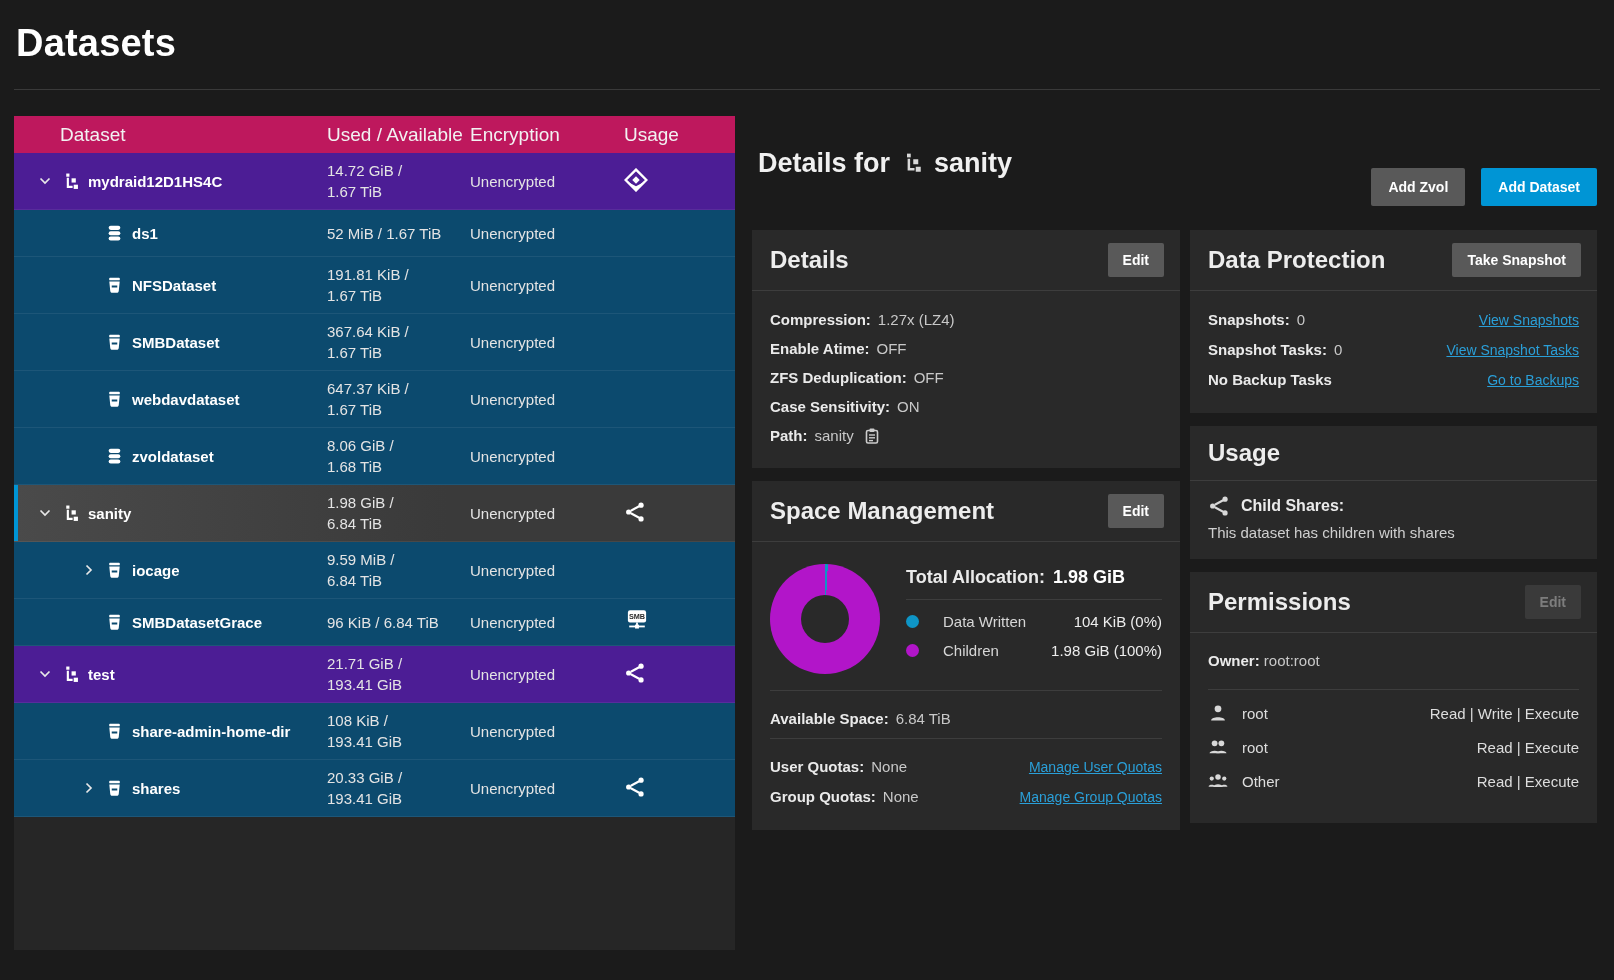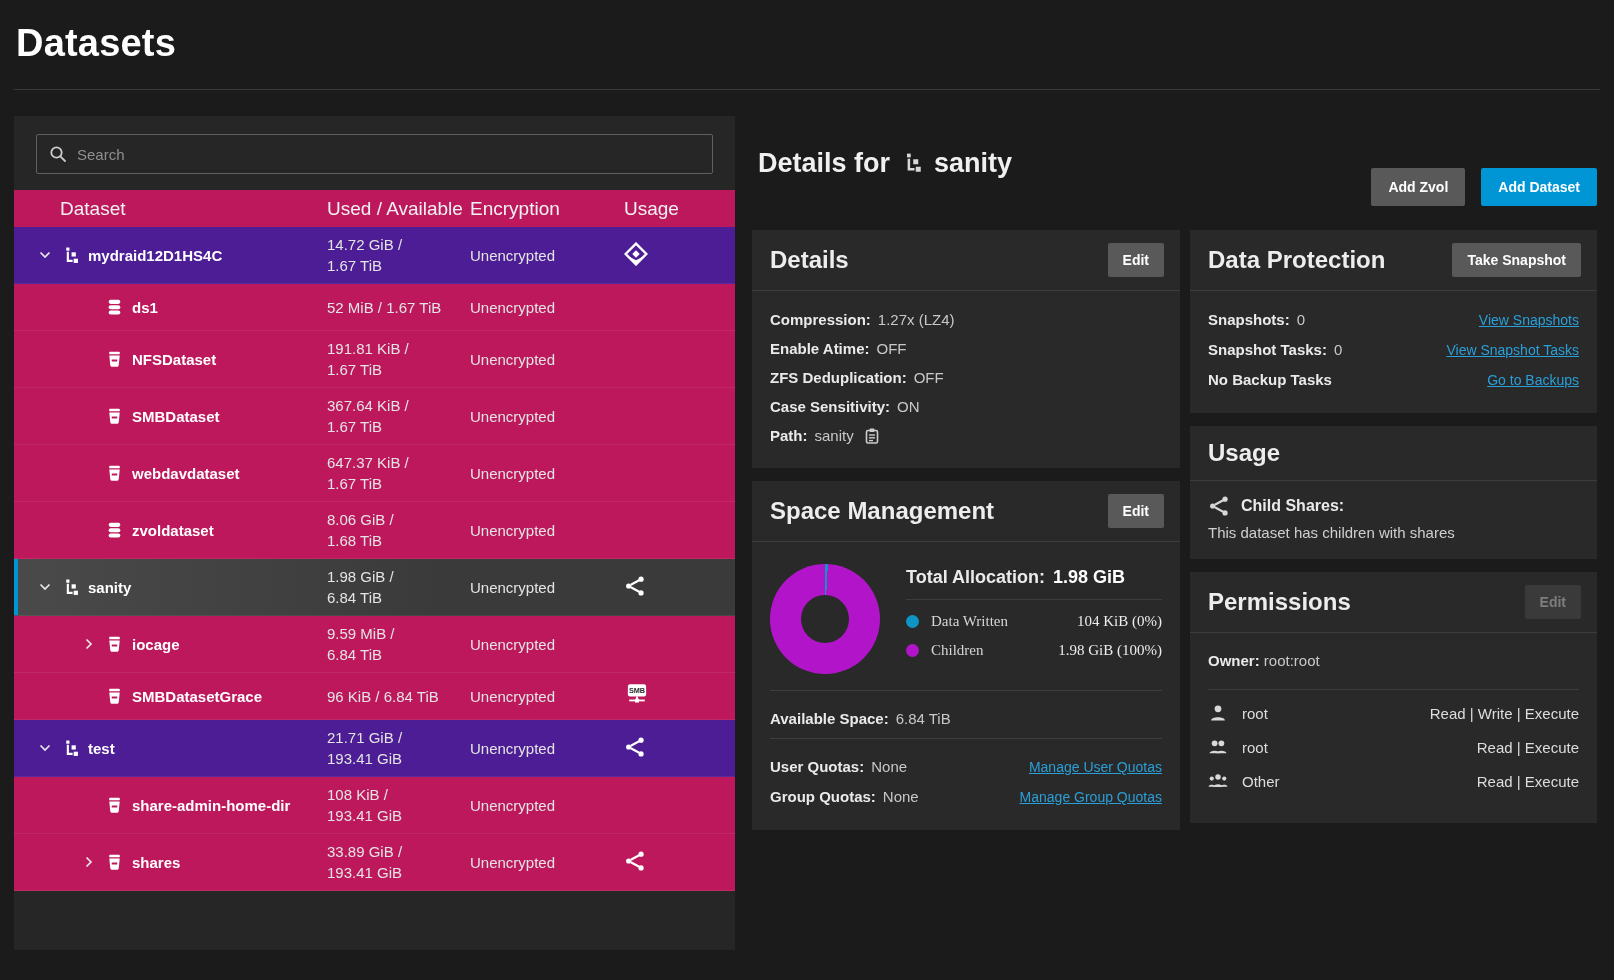--- a/index.html
+++ b/index.html
@@ -38,21 +38,21 @@
     background: #be185d; height: 37px; align-items: center;
     font-weight: 400; font-size: 19px; color: #f2f2f2;
   }
   .table-header .hc0 { padding-left: 46px; }
   .table-header .hc3 { padding-left: 12px; }
 
   .rows { }
   .row {
     display: grid; grid-template-columns: 313px 143px 142px 1fr;
     align-items: center; min-height: 47px; padding: 7px 0;
-    background: #be185d; border-bottom: 1px solid rgba(255,255,255,0.07);
+    background: #0c4a6e; border-bottom: 1px solid rgba(255,255,255,0.07);
     font-size: 15px; cursor: pointer;
   }
   .row.level0 { background: #4c1d95; }
   .row.selected {
     background: linear-gradient(90deg, #4a4a4a 0%, #3a3a3a 60%);
     box-shadow: inset 4px 0 0 #0095d5;
   }
   .name-cell { display: flex; align-items: center; }
   .indent { flex: none; }
   .level0 .indent, .row:not(.level0) .indent { height: 1px; }
@@ -107,21 +107,21 @@
   .donut { width: 110px; height: 110px; border-radius: 50%; position: relative; flex: none; }
   .donut::after {
     content: ""; position: absolute; width: 48px; height: 48px; border-radius: 50%;
     background: #292929; left: 31px; top: 31px;
   }
   .donut-right { flex: 1; }
   .total-row { font-size: 18px; padding-bottom: 11px; }
   .total-row .lbl { font-size: 18px; }
   .total-row .tval { font-weight: 700; color: #ffffff; margin-left: 8px; }
   .legend-divider { border: none; border-top: 1px solid #3d3d3d; margin: 0 0 13px 0; }
-  .legend-row { display: flex; align-items: center; gap: 12px; font-size: 15px; margin-bottom: 12px; font-family: Liberation Serif, serif; }
+  .legend-row { display: flex; align-items: center; gap: 24px; font-size: 15px; margin-bottom: 12px; }
   .legend-dot { width: 13px; height: 13px; border-radius: 50%; flex: none; }
   .legend-name { color: #d6d6d6; }
   .legend-val { margin-left: auto; color: #ededed; }
   .card-divider { border: none; border-top: 1px solid #3d3d3d; margin: 4px 0 13px 0; }
   .quota-row { display: flex; align-items: center; font-size: 15px; line-height: 30px; }
   .quota-row .val { margin-left: 7px; }
   .link { margin-left: auto; color: #2a9fd8; font-size: 14px; text-decoration: underline; cursor: pointer; }
 
   
   .dp-row { display: flex; align-items: center; font-size: 15px; line-height: 30px; }
@@ -141,29 +141,20 @@
 </style>
 </head>
 <body>
 
 <div class="page-title">Datasets</div>
 <hr class="top-divider">
 
 <div class="layout">
 
   <div class="datasets-panel">
-    <div class="search-wrap">
-      <div class="search-box">
-        <svg width="18" height="18" viewBox="0 0 18 18">
-            <circle cx="7.5" cy="7.5" r="5.2" fill="none" stroke="#cccccc" stroke-width="1.8"></circle>
-            <line x1="11.6" y1="11.6" x2="16" y2="16" stroke="#cccccc" stroke-width="1.8" stroke-linecap="round"></line>
-          </svg>
-        <input type="text" placeholder="Search" style="">
-      </div>
-    </div>
     <div class="table-header">
       <div class="hc0">Dataset</div>
       <div class="hc1">Used / Available</div>
       <div class="hc2">Encryption</div>
       <div class="hc3">Usage</div>
     </div>
     <div class="rows" id="dataset-rows">
         <div class="row level0">
           <div class="name-cell">
             <span class="indent" style="width: 24px;"></span>
@@ -427,21 +418,21 @@
             </span>
             <span class="type-icon">
               <svg width="17" height="17" viewBox="0 0 16 16">
                 <rect x="3" y="0.8" width="10" height="2.3" rx="0.8" fill="currentColor"></rect>
                 <path fill-rule="evenodd" d="M3.1 4.3 H12.9 L12 13.1 C11.9 14.2 11 14.9 9.9 14.9 H6.1 C5 14.9 4.1 14.2 4 13.1 Z M5.4 7.9 H10.6 V9.9 H5.4 Z" fill="currentColor"></path>
               </svg>
             </span>
             <span class="ds-name">shares</span>
           </div>
           <div class="used-cell">
-            <div>33.89 GiB /</div>
+            <div>20.33 GiB /</div>
             <div>193.41 GiB</div>
           </div>
           <div class="enc-cell">Unencrypted</div>
           <div class="usage-cell"><svg width="22" height="22" viewBox="0 0 16 16">
               <circle cx="12.4" cy="3" r="1.9" fill="currentColor"></circle>
               <circle cx="12.4" cy="13" r="1.9" fill="currentColor"></circle>
               <circle cx="3.4" cy="8" r="1.9" fill="currentColor"></circle>
               <line x1="5" y1="7.1" x2="11" y2="3.8" stroke="currentColor" stroke-width="1.5"></line>
               <line x1="5" y1="8.9" x2="11" y2="12.2" stroke="currentColor" stroke-width="1.5"></line>
             </svg></div>

